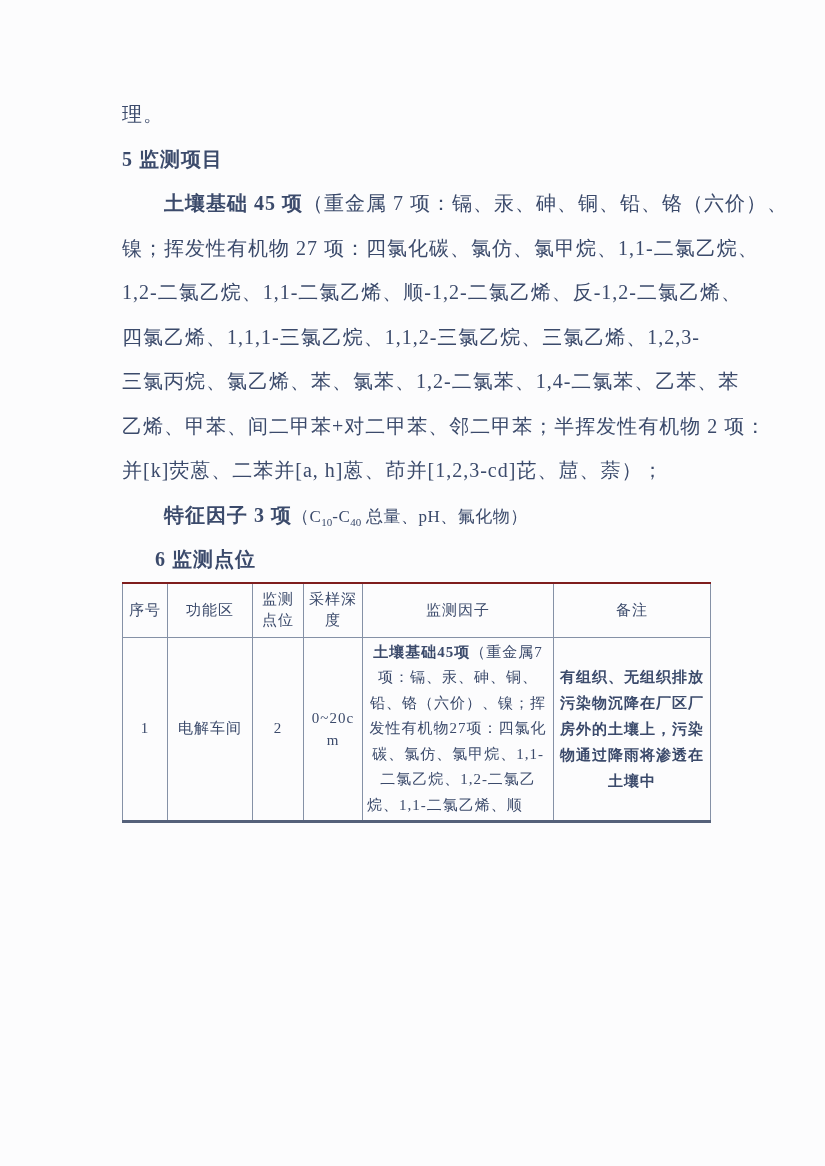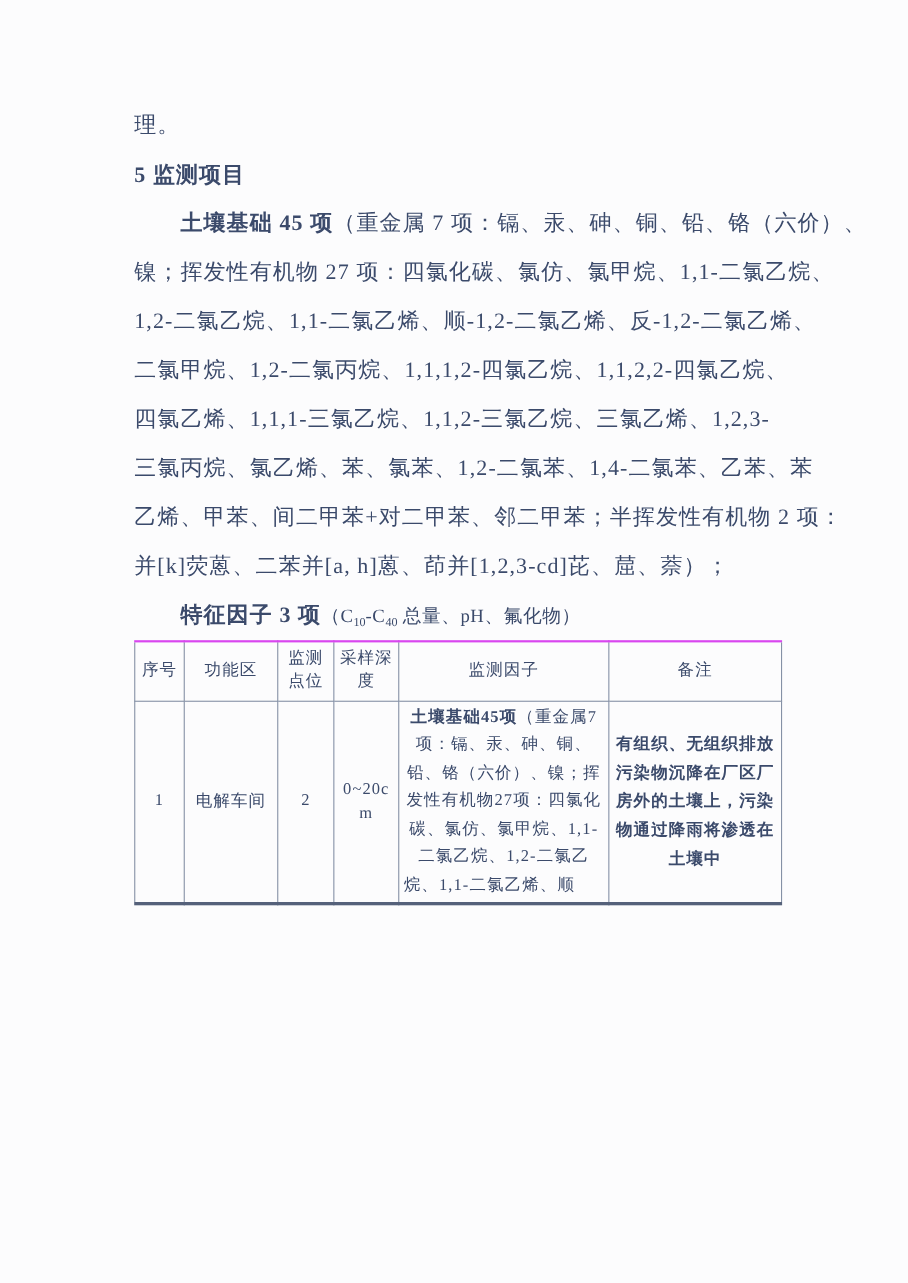--- a/index.html
+++ b/index.html
@@ -28,21 +28,21 @@
   .indent { padding-left: 42px; }
   .indent-sm { padding-left: 33px; }
   .bold { font-weight: bold; }
   .feature-paren { font-size: 17px; letter-spacing: 0.5px; }
   .feature-paren sub { font-size: 11px; letter-spacing: 0; margin-top: 16px; }
 
   table.points {
     border-collapse: collapse;
     table-layout: fixed;
     width: 588px;
-    border-top: 2px solid #d946ef;
+    border-top: 2px solid #7f1d1d;
     border-bottom: 3px solid #55617a;
   }
   table.points th, table.points td {
     border: 1px solid #8591a6;
     font-size: 15px;
     color: #3b4a6b;
     text-align: center;
     vertical-align: middle;
     padding: 2px 4px;
     letter-spacing: 1px;
@@ -84,31 +84,31 @@
 
   <div class="line bold">5  监测项目</div>
 
 
   <div>
     <div class="line indent">
       <span class="bold">土壤基础 45 项</span><span>（重金属 7 项：镉、汞、砷、铜、铅、铬（六价）、</span>
     </div>
     <div class="line">镍；挥发性有机物 27 项：四氯化碳、氯仿、氯甲烷、1,1-二氯乙烷、</div>
     <div class="line">1,2-二氯乙烷、1,1-二氯乙烯、顺-1,2-二氯乙烯、反-1,2-二氯乙烯、</div>
-    <div class="line">二氯甲烷、1,2-二氯丙烷、1,1,1,2-四氯乙烷、1,1,2,2-四氯乙烷、</div>
     <div class="line">四氯乙烯、1,1,1-三氯乙烷、1,1,2-三氯乙烷、三氯乙烯、1,2,3-</div>
     <div class="line">三氯丙烷、氯乙烯、苯、氯苯、1,2-二氯苯、1,4-二氯苯、乙苯、苯</div>
     <div class="line">乙烯、甲苯、间二甲苯+对二甲苯、邻二甲苯；半挥发性有机物 2 项：</div>
     <div class="line">并[k]荧蒽、二苯并[a, h]蒽、茚并[1,2,3-cd]芘、䓛、萘）；</div>
   </div>
 
   <div class="line indent">
     <span class="bold">特征因子 3 项</span><span class="feature-paren"><span>（C</span><sub>10</sub><span>-C</span><sub>40</sub><span> 总量、pH、氟化物）</span></span>
   </div>
 
+  <div class="line bold indent-sm">6  监测点位</div>
 
   <table class="points">
     <colgroup>
       <col style="width:45px">
         <col style="width:85px">
         <col style="width:51px">
       <col style="width:59px">
         <col style="width:191px">
         <col style="width:157px">
     </colgroup>

